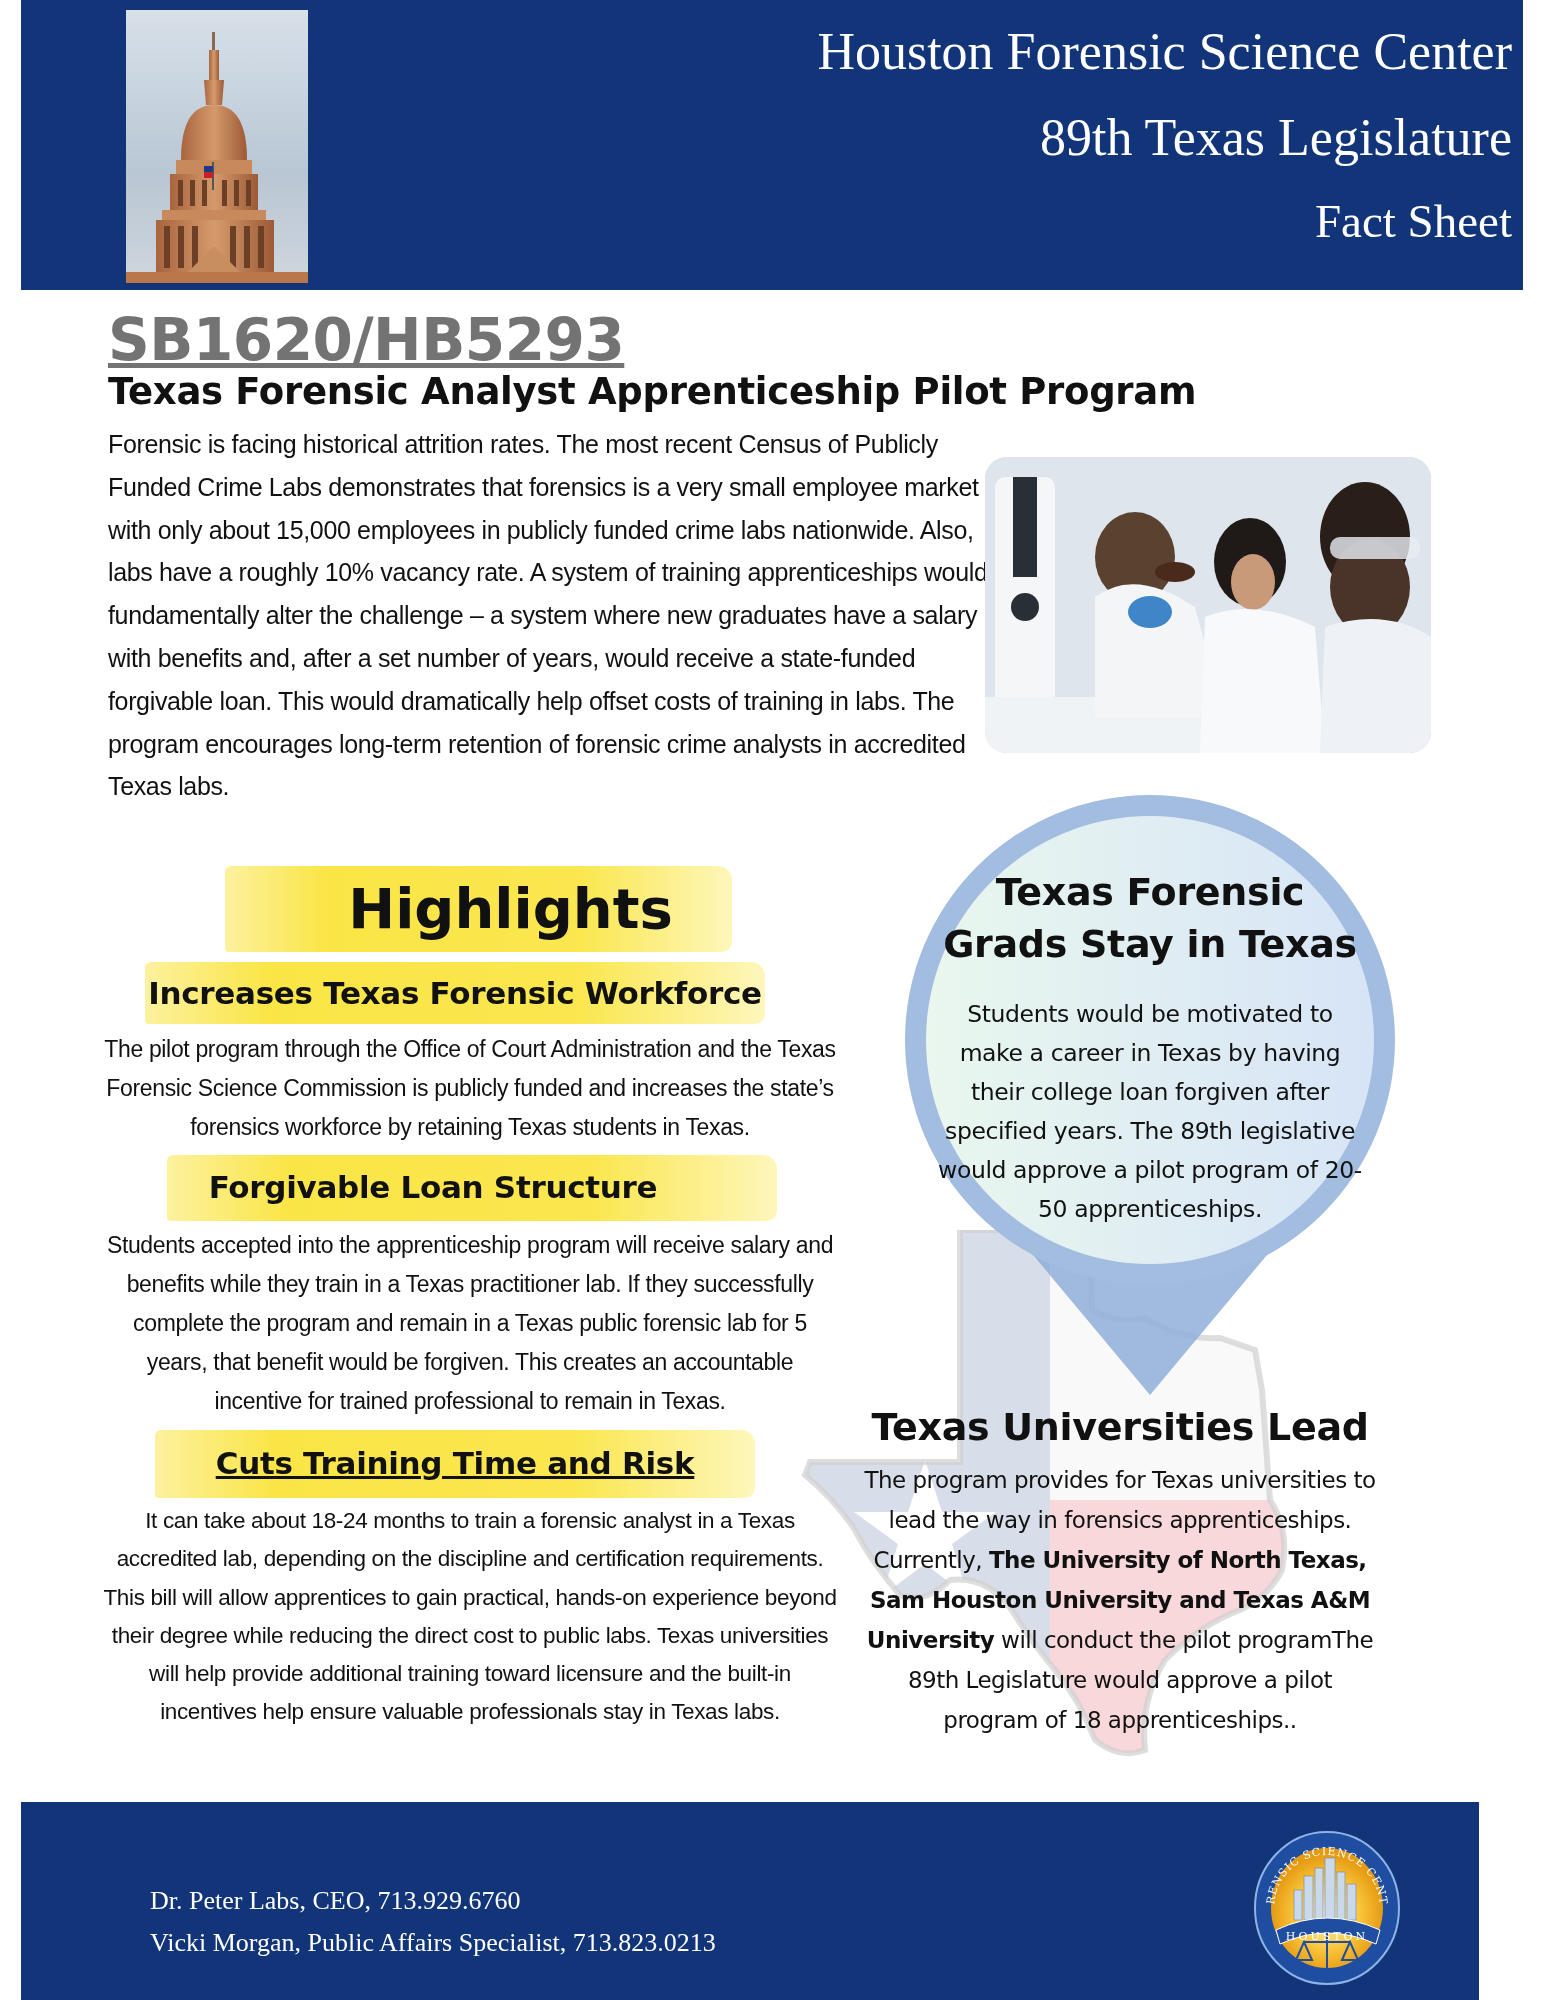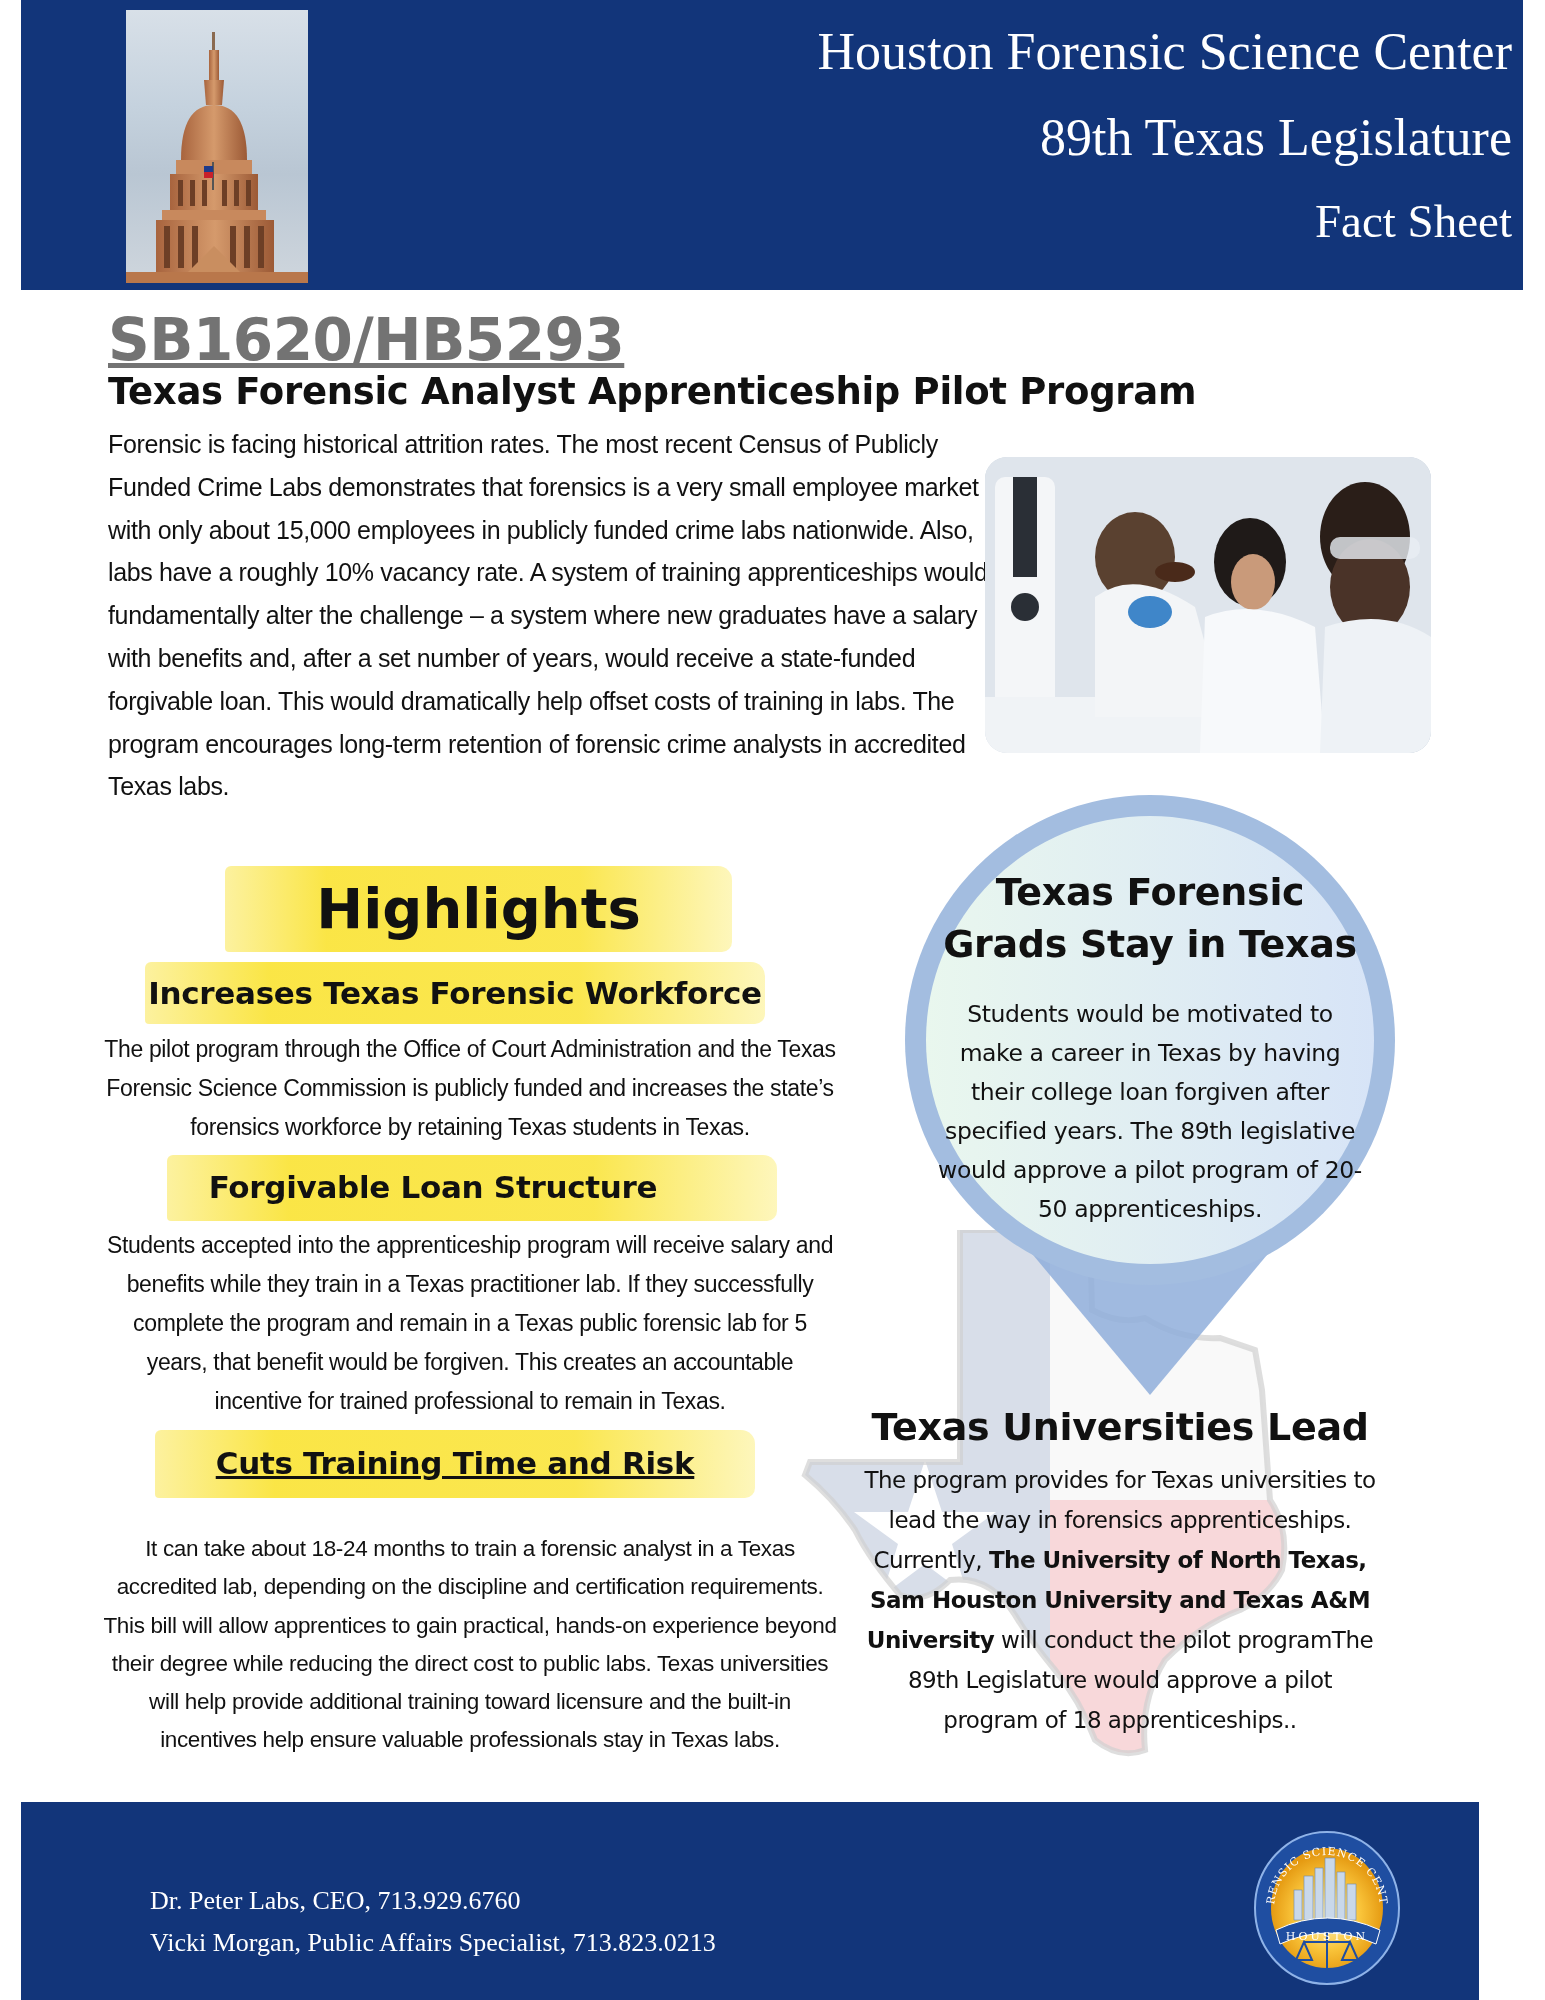--- a/index.html
+++ b/index.html
@@ -48,41 +48,41 @@
 
   
   .yellow-band {
     position: absolute;
     background: linear-gradient(90deg, rgba(250,230,80,0.55) 0%, rgba(250,228,60,0.95) 20%, rgba(250,228,60,0.9) 70%, rgba(252,238,120,0.5) 100%);
     border-radius: 6px 14px 10px 4px;
   }
   #hl-band { left: 225px; top: 866px; width: 507px; height: 86px; }
   #hl-title {
     left: 225px; top: 866px; width: 507px; height: 86px; line-height: 86px; text-align: center;
-    font-size: 56px; font-weight: bold; font-family: "DejaVu Sans", sans-serif; color: #111;
+    font-size: 56px; font-weight: bold; font-family: "DejaVu Sans", sans-serif; color: #111; padding-left: 32px;
   }
   .section-head {
     position: absolute; text-align: center; font-weight: bold; color: #111;
     font-family: "DejaVu Sans", sans-serif; letter-spacing: -0.3px;
   }
   .section-body {
     position: absolute; text-align: center; color: #111; font-size: 23px; line-height: 39px;
     font-family: "Liberation Sans", sans-serif; letter-spacing: -0.35px;
   }
   #b1-band { left: 145px; top: 962px; width: 620px; height: 62px; }
   #b1-head { left: 145px; top: 962px; width: 620px; height: 62px; line-height: 62px; font-size: 31px; border-radius: 20px; }
   #b1-body { left: 100px; top: 1030px; width: 740px; }
 
   #b2-band { left: 167px; top: 1155px; width: 610px; height: 66px; }
   #b2-head { left: 167px; top: 1155px; width: 532px; height: 66px; line-height: 64px; font-size: 31px; }
   #b2-body { left: 100px; top: 1226px; width: 740px; }
 
   #b3-band { left: 155px; top: 1430px; width: 600px; height: 68px; }
   #b3-head { left: 155px; top: 1430px; width: 600px; height: 68px; line-height: 66px; font-size: 31px; text-decoration: underline; }
-  #b3-body { left: 100px; top: 1502px; width: 740px; font-size: 22.5px; line-height: 38.3px; margin-top: 28px; }
+  #b3-body { left: 100px; top: 1502px; width: 740px; font-size: 22.5px; line-height: 38.3px; }
 
   
   #texas-map { left: 800px; top: 1230px; width: 590px; height: 540px; }
 
   
   #bubble-svg { left: 898px; top: 795px; width: 540px; height: 610px; }
   #bubble-title {
     left: 930px; top: 866px; width: 440px; text-align: center; font-size: 38px; line-height: 52px;
     font-weight: bold; font-family: "DejaVu Sans", sans-serif; color: #111; letter-spacing: -0.3px;
   }

